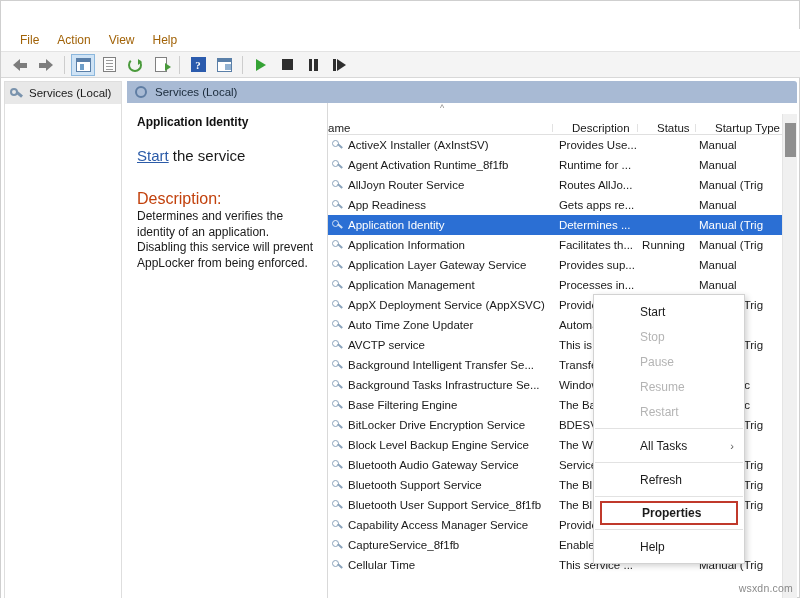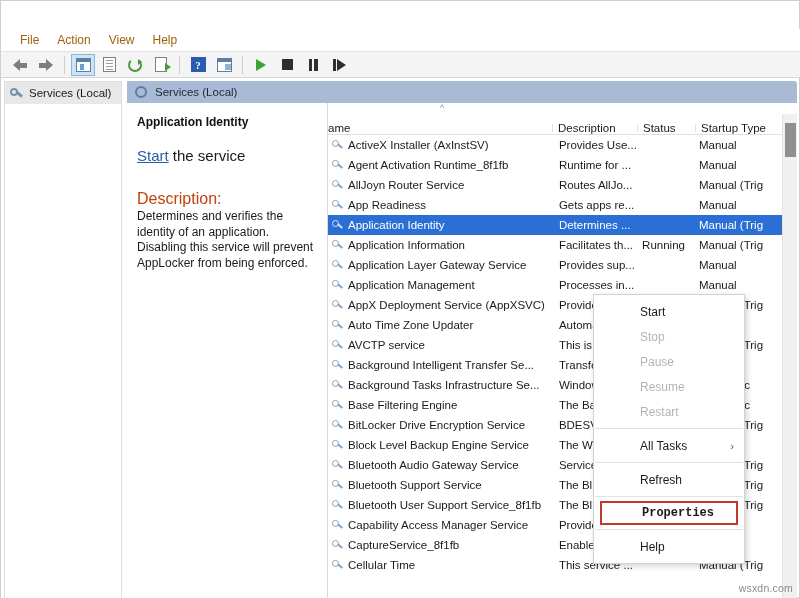--- a/index.html
+++ b/index.html
@@ -180,21 +180,21 @@
   .sort-marker {
     position: absolute; left: 108px; top: 1px; width: 12px; height: 9px;
     color: #8a8a8a; font-size: 9px; text-align: center; line-height: 9px;
   }
   .list-header {
     position: absolute; left: 0; top: 11px; width: 470px; height: 21px;
     display: flex; align-items: flex-end;
     border-bottom: 1px solid #e0e0e0;
     background: #ffffff;
   }
-  .hcell { font-size: 11.5px; color: #1a1a1a; padding-left: 6px; position: relative; white-space: nowrap; overflow: hidden; }
+  .hcell { font-size: 11.5px; color: #1a1a1a; padding-left: 20px; position: relative; white-space: nowrap; overflow: hidden; }
   .hcell + .hcell::before {
     content:''; position:absolute; left:0; top:2px; bottom:2px; width:1px; background:#e2e2e2;
   }
   .h-name { width: 230px; margin-left:-6px; padding-left: 6px;}
   .h-desc { width: 85px; }
   .h-status { width: 58px; }
   .h-startup { width: 90px; }
 
   .rows {
     position: absolute; left: 0; top: 32px; width: 455px; height: 478px;
@@ -231,21 +231,21 @@
     box-shadow: 2px 2px 6px rgba(0,0,0,0.18);
     padding: 4px 0;
     z-index: 50;
   }
   .ctx-item {
     height: 25px; display: flex; align-items: center;
     padding-left: 46px; padding-right: 10px;
     font-size: 12px; color: #1b1b1b; position: relative;
   }
   .ctx-item.disabled { color: #b4b4b4; }
-  .ctx-item.bold { font-weight: bold; font-family: Liberation Mono, monospace; }
+  .ctx-item.bold { font-weight: bold; }
   .ctx-item.highlighted {
     border: 2px solid #c0392b; margin: 0 6px; padding-left: 40px; height: 24px;
   }
   .ctx-sep { height: 1px; background: #e2e2e2; margin: 4px 1px; }
   .ctx-sub {
     position: absolute; right: 10px; top: 50%; transform: translateY(-50%);
     font-size: 11px; color: #5a5a5a;
   }
 
   

